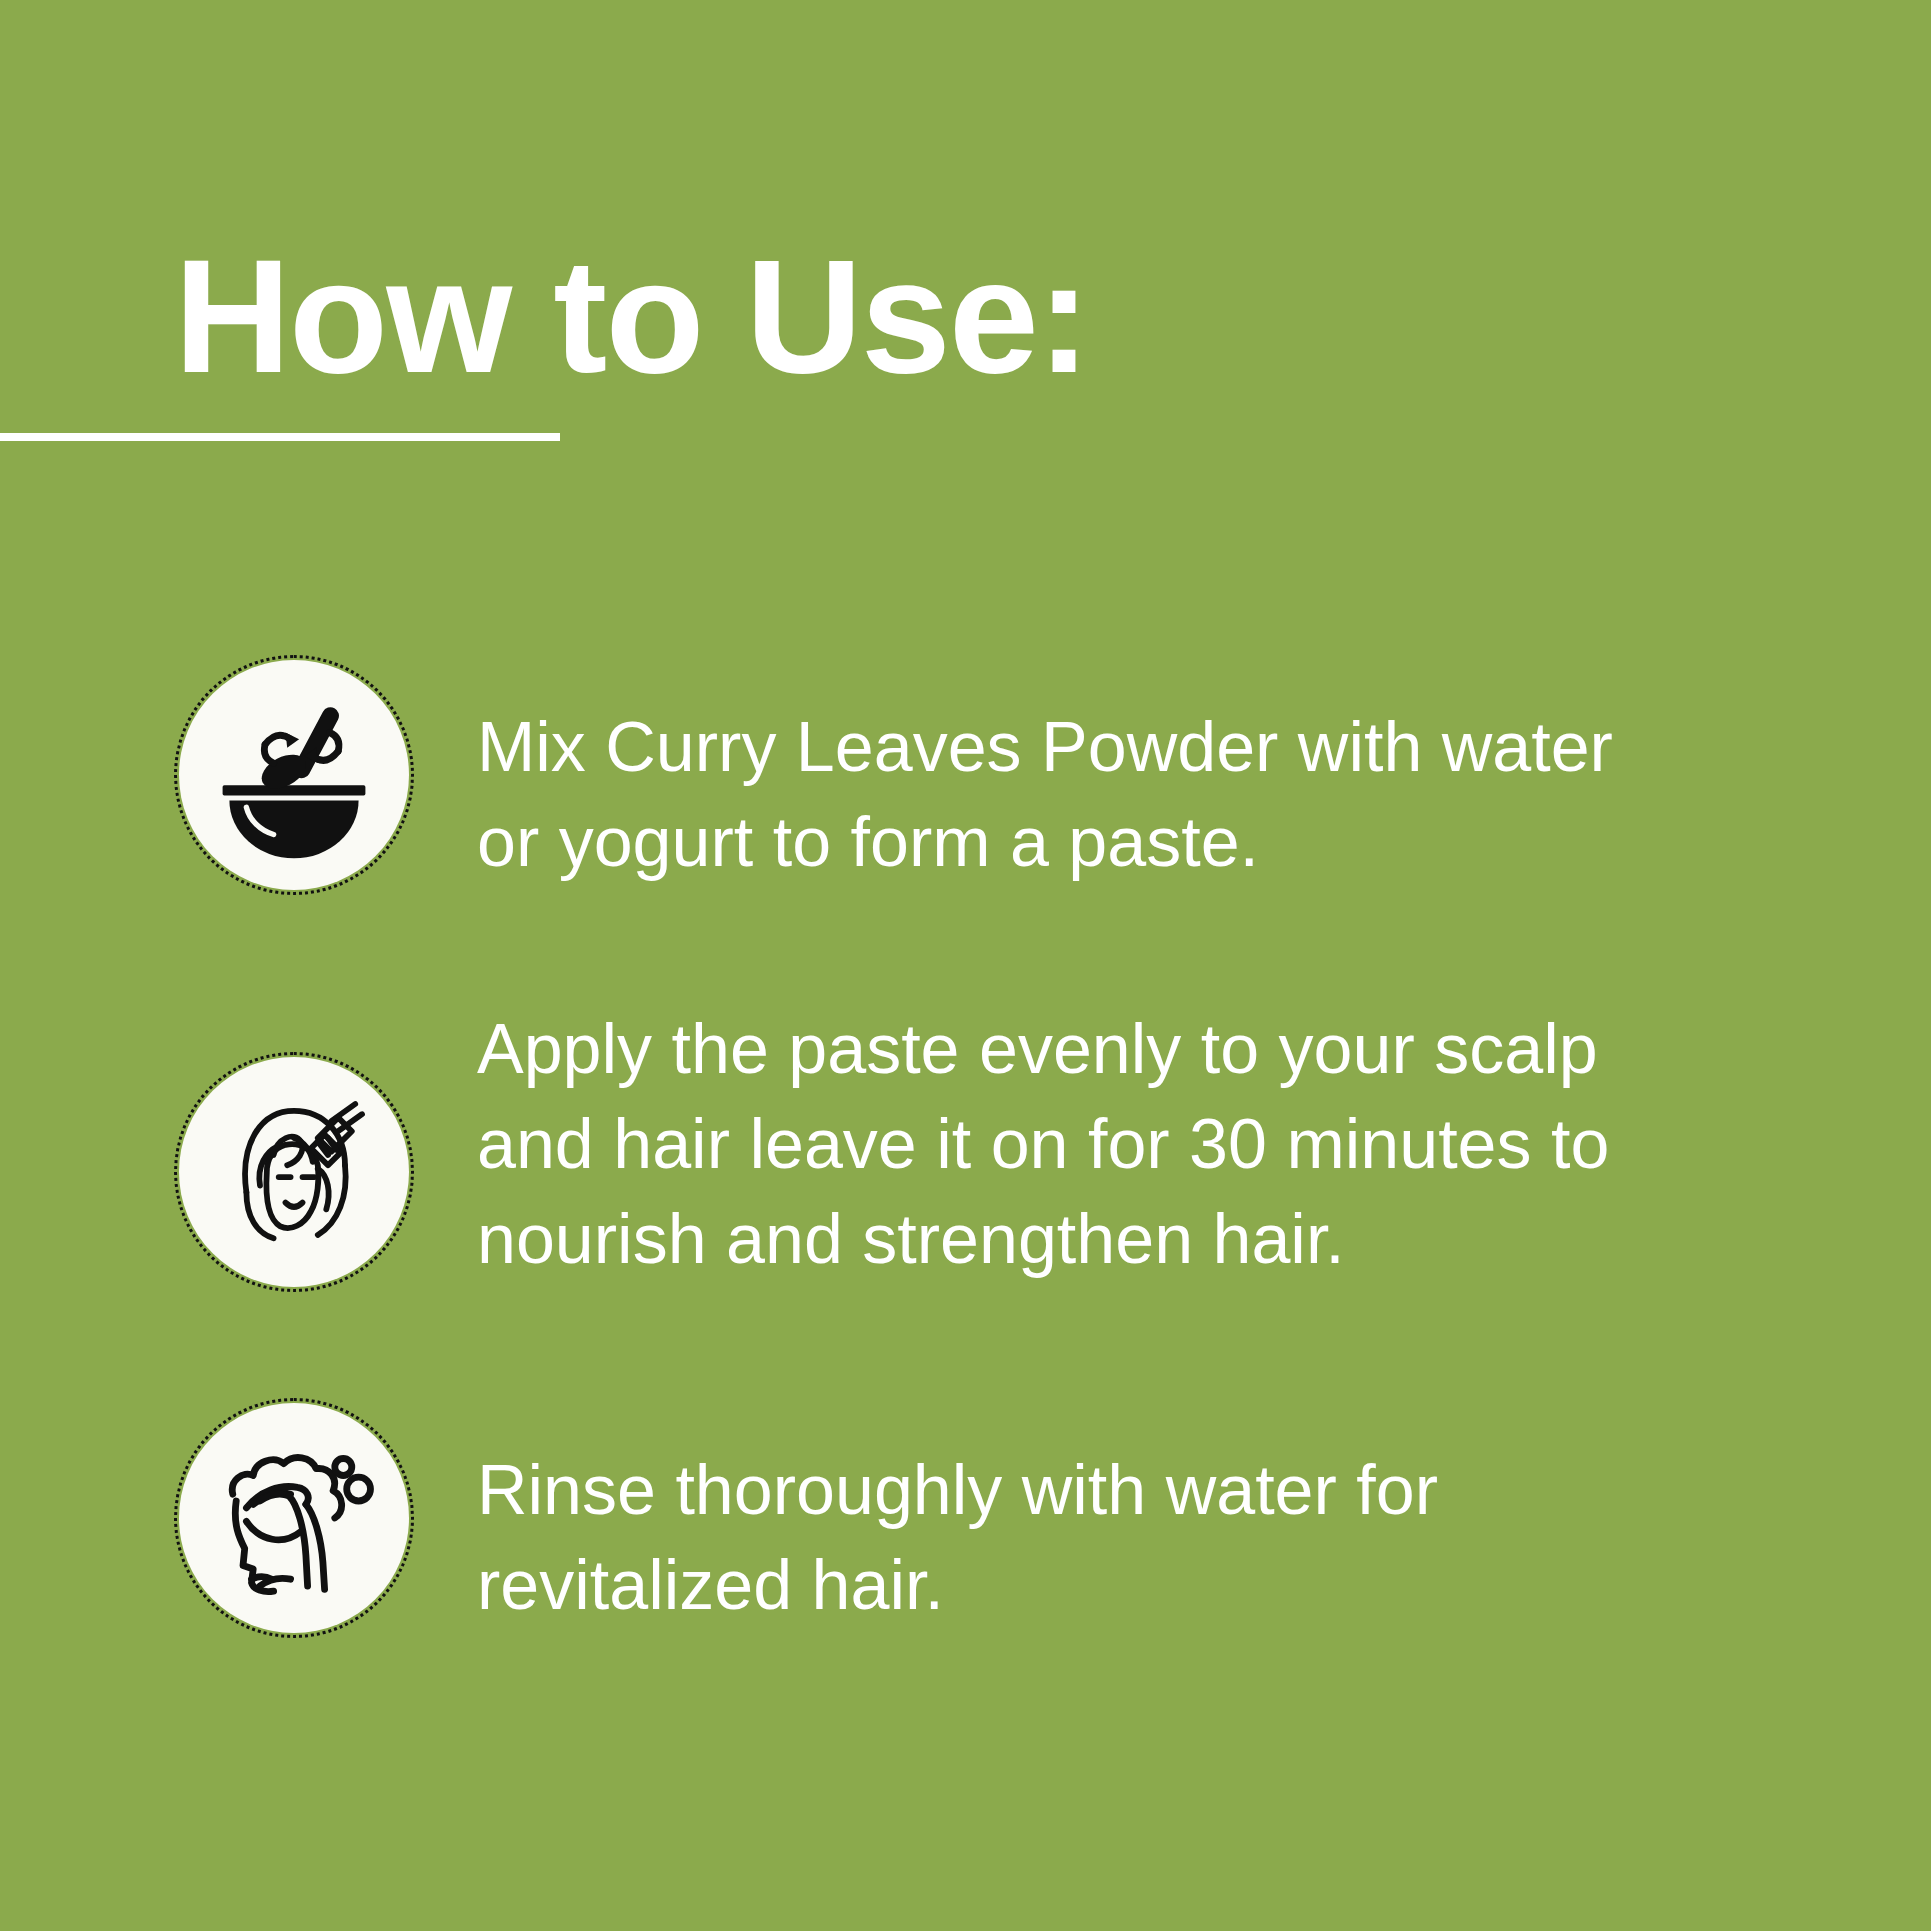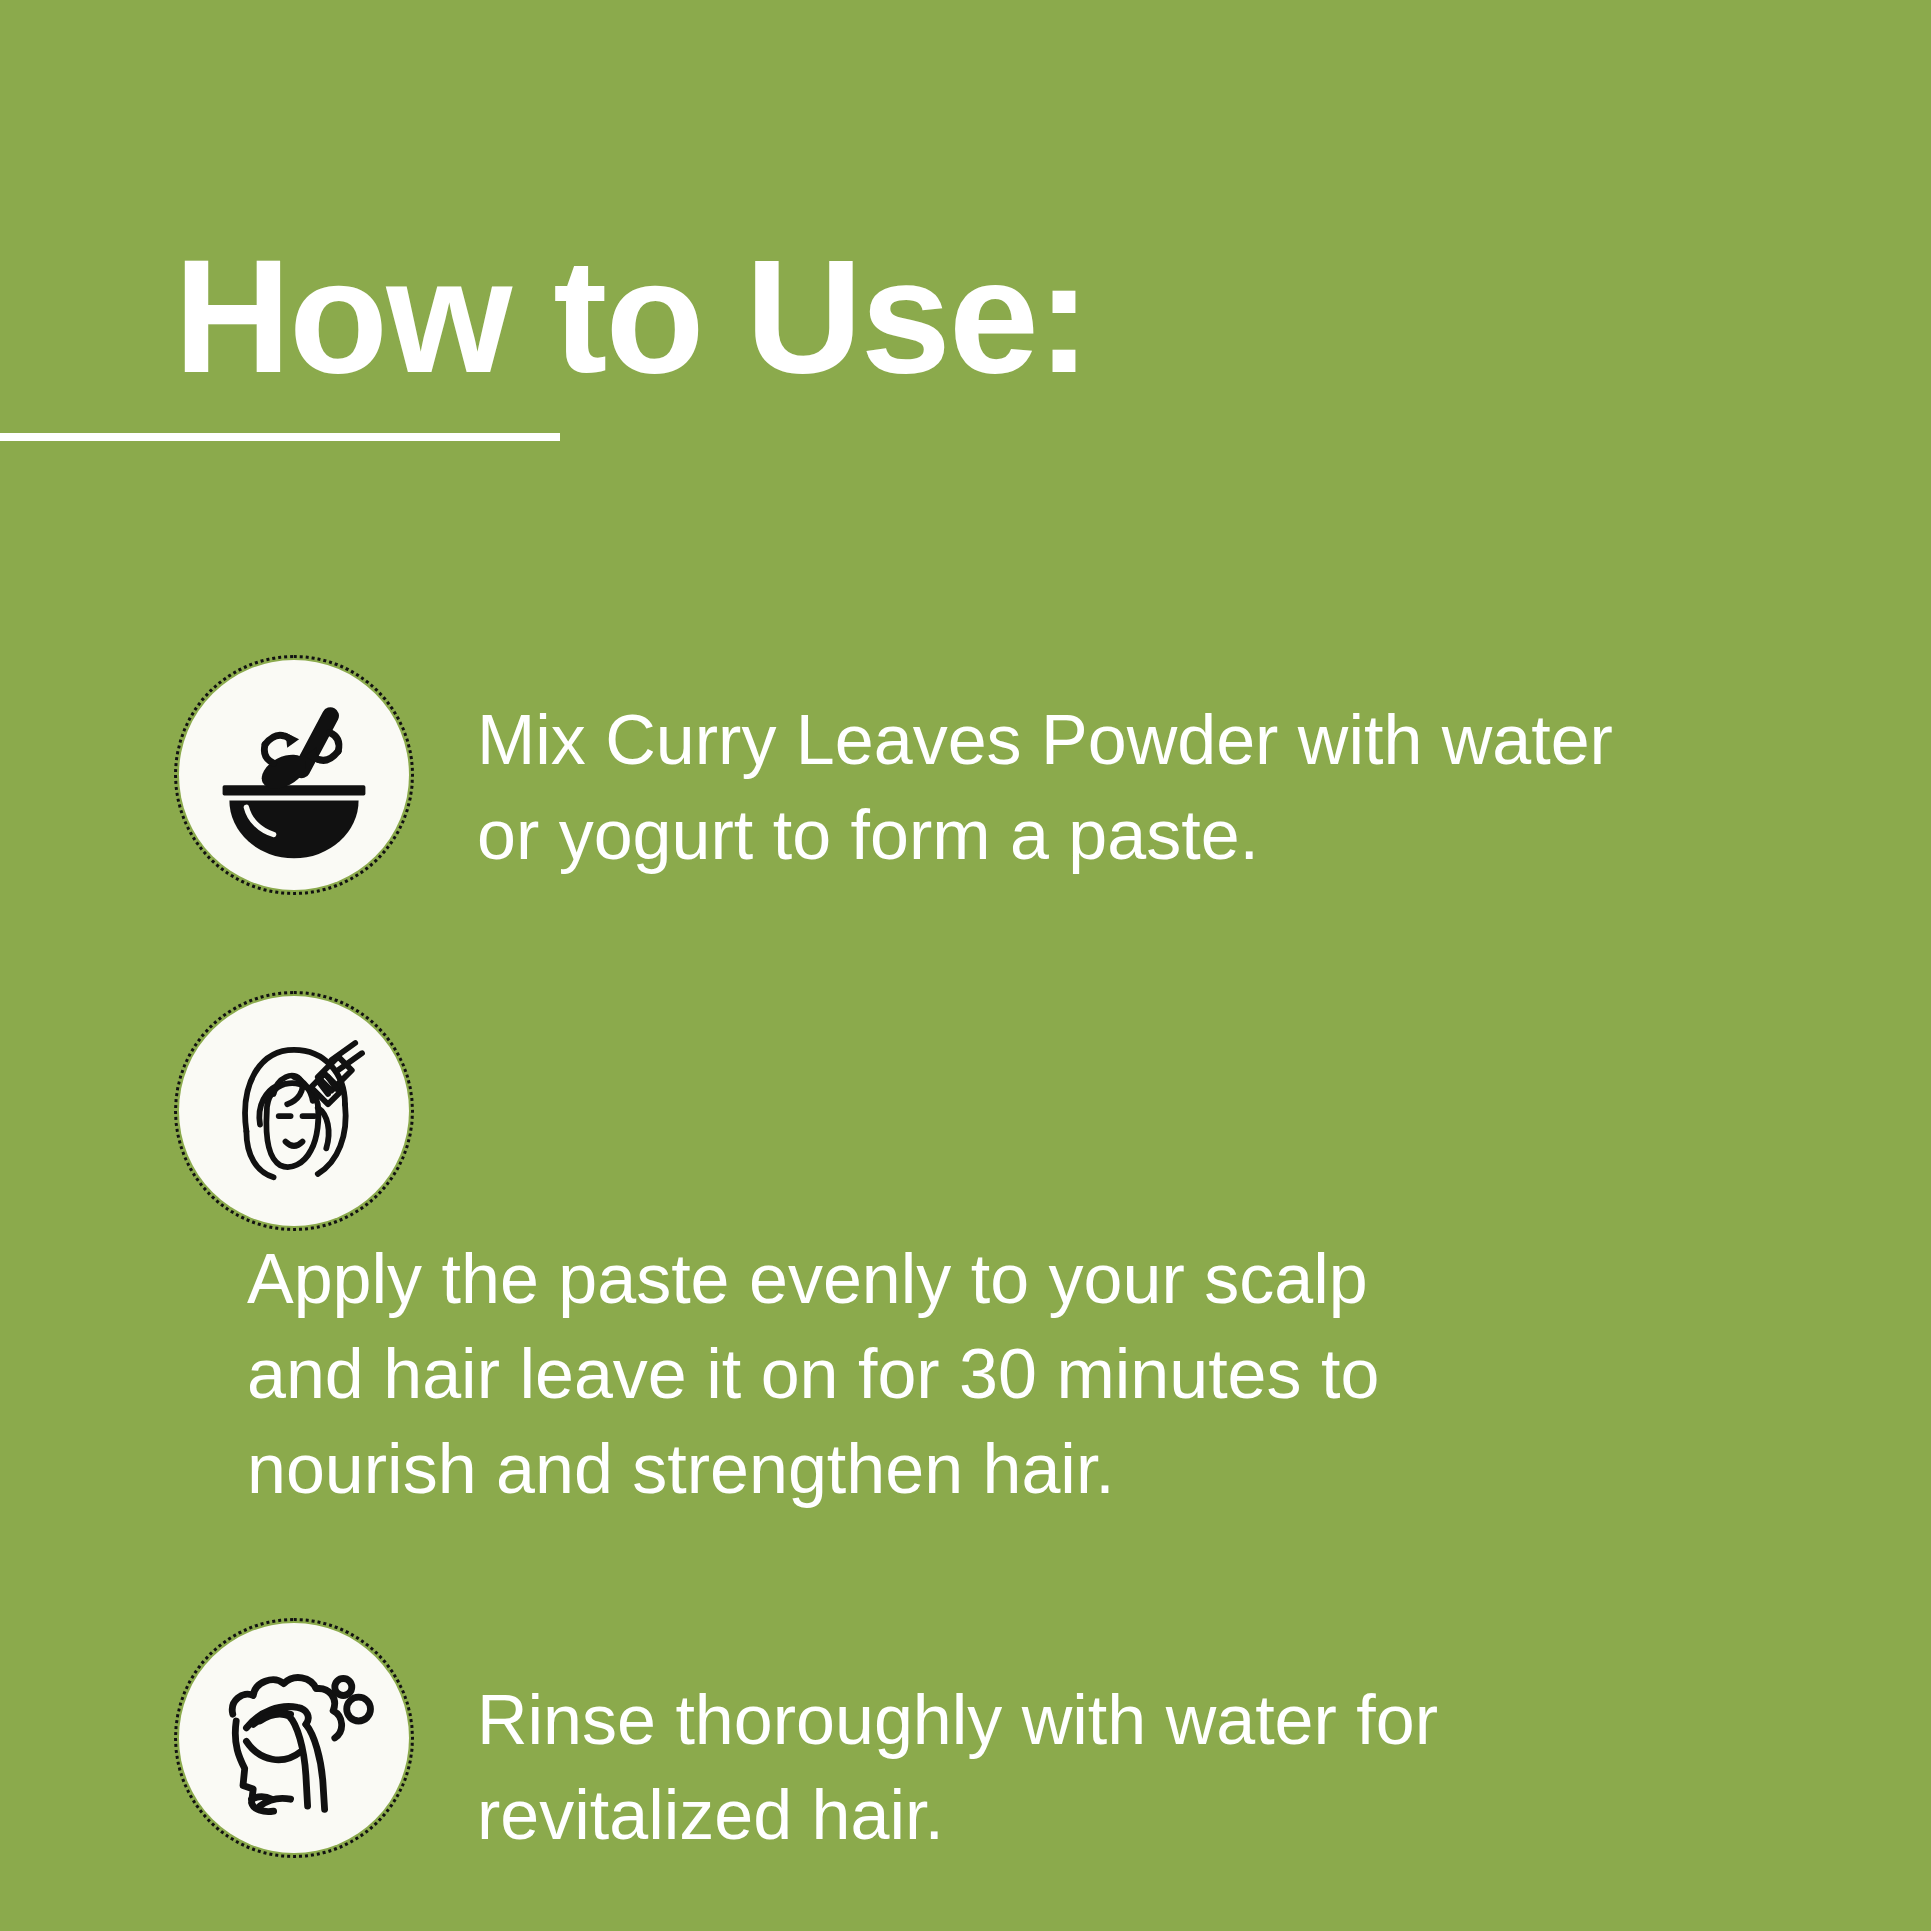--- a/index.html
+++ b/index.html
@@ -42,21 +42,21 @@
   
   .steps {
     position:absolute;
     left:0;
     top:660px;
     width:1931px;
   }
   .step {
     position:relative;
     display:flex;
-    align-items:flex-start;
+    align-items:flex-end;
     padding-left:179px;
     padding-right:58px;
   }
   .step + .step { margin-top:106px; }
 
   .step-icon {
     flex:0 0 auto;
     width:230px;
     height:230px;
     border-radius:50%;
@@ -81,21 +81,21 @@
     color:#FFFFFF;
     font-size:70px;
     line-height:95px;
     font-weight:normal;
     padding-left:68px;
     padding-top:33px;
     max-width:1226px;
   }
 
   
-  .step-2 { margin-top:118px;flex-direction:column; }
+  .step-2 { margin-top:118px; }
   .step-3 { margin-top:118px; }
   .step-2 .step-text { padding-top:5.8px; }
   .step-3 .step-text { padding-top:50px; }
 </style>
 </head>
 <body style="background: rgb(139, 170, 76);">
 
 <div class="title-block">
   <div class="page-title" style="color: rgb(255, 255, 255);">How to Use:</div>
   <div class="title-rule"></div>

